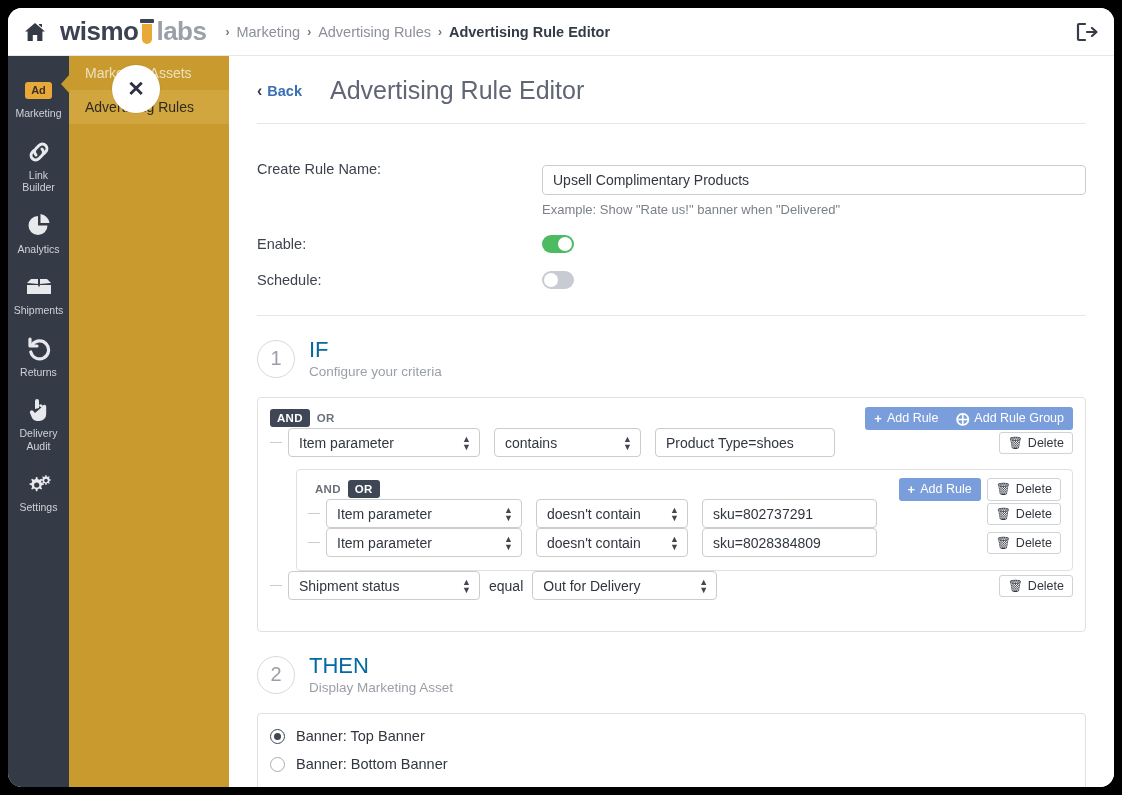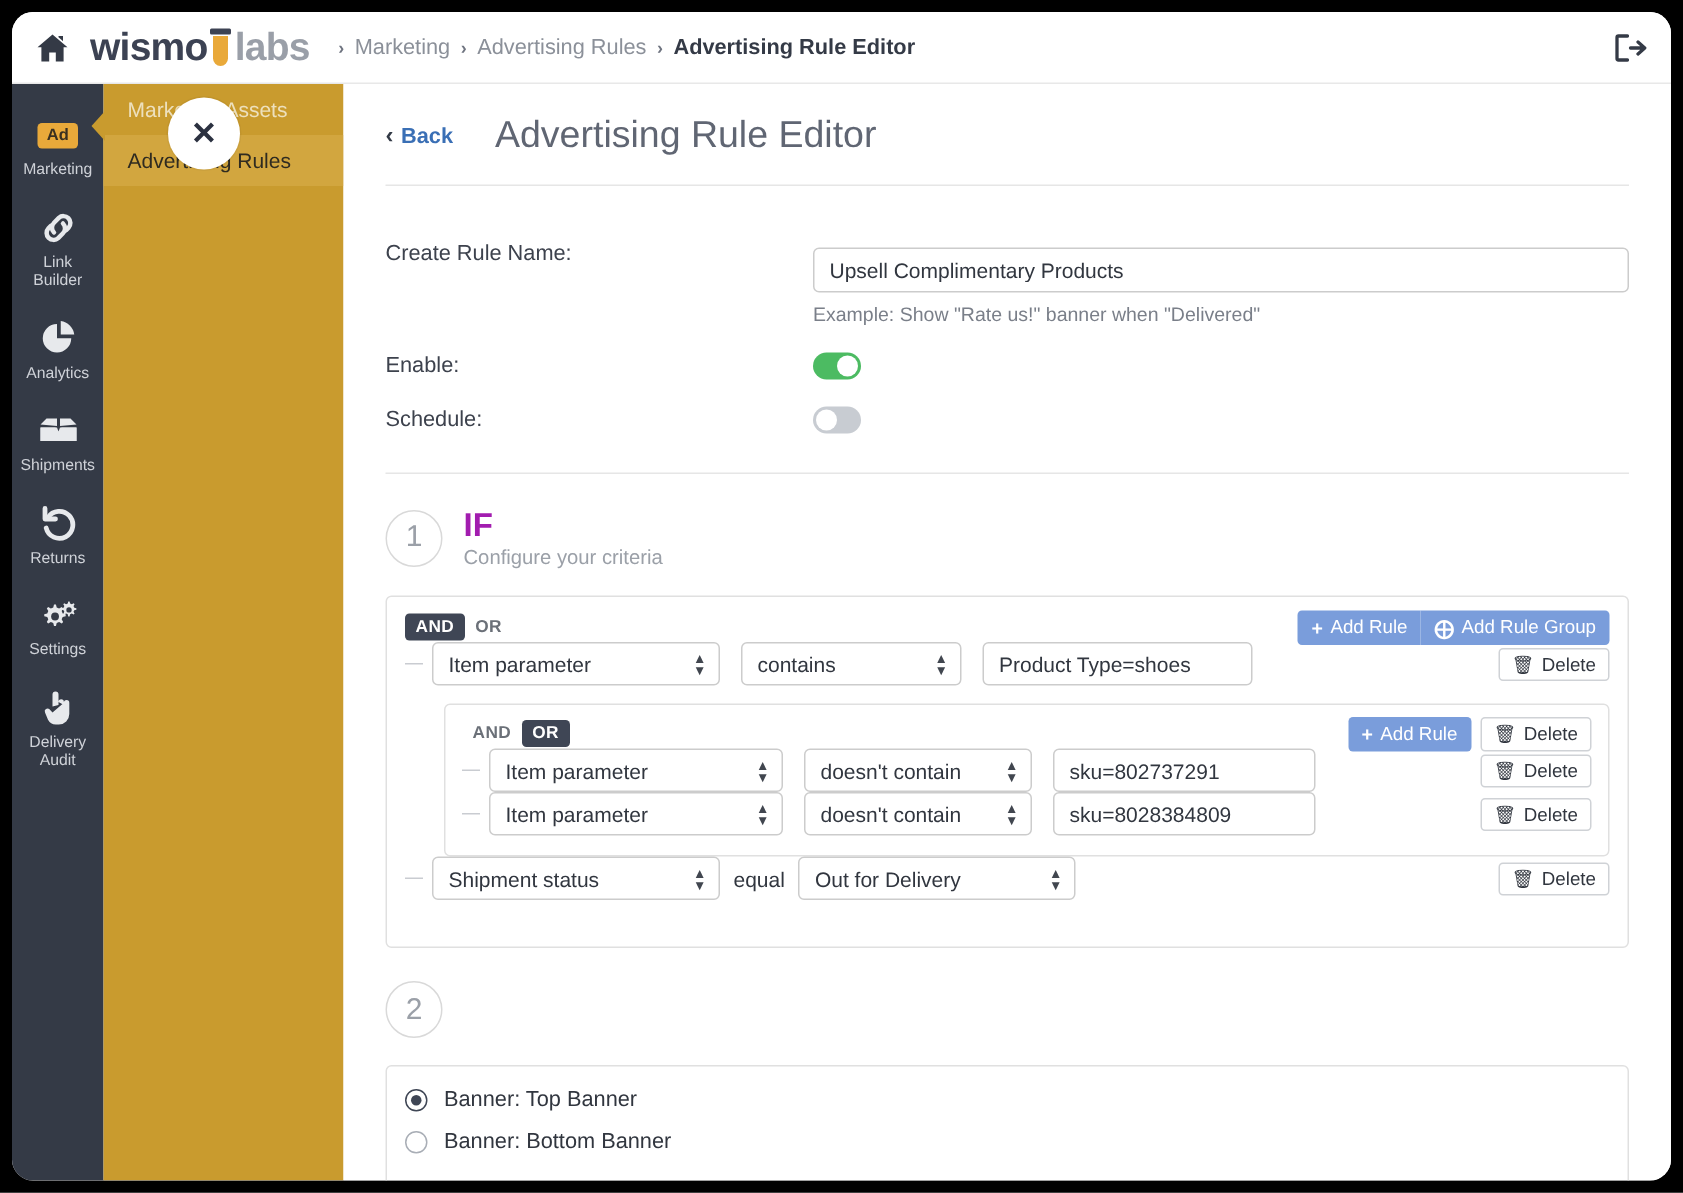--- a/index.html
+++ b/index.html
@@ -111,21 +111,21 @@
 
   .section-hr { height:1px; background:#e6e6e6; margin: 26px 28px 0 28px; }
 
   .step { display:flex; align-items:center; padding: 0 28px; margin-top: 22px; }
   .step-circle {
     width: 38px; height: 38px; border-radius: 50%; border: 1px solid #d9d9d9;
     display:flex; align-items:center; justify-content:center;
     font-size: 20px; color: #9ba0a8;
   }
   .step-text { margin-left: 14px; }
-  .step-title { font-size: 22px; color: #a21caf; line-height: 24px; font-weight: 700; }
+  .step-title { font-size: 22px; color: #0369a1; line-height: 24px; font-weight: 400; }
   .step-sub { font-size: 13.5px; color: #9ba0a8; margin-top: 2px; }
 
   .panel {
     margin: 18px 28px 0 28px; border: 1px solid #e0e0e0; border-radius: 4px;
     padding: 10px 12px 31px 12px; position: relative;
   }
   .andor-row { display:flex; align-items:center; height: 20px; }
   .andor {
     font-size: 11.5px; font-weight: 700; padding: 3px 7px; border-radius: 3px;
     color: #6b7078; cursor: pointer; letter-spacing: 0.3px;
@@ -279,40 +279,40 @@
         <svg width="26" height="24" viewBox="0 0 26 24">
           <path d="M6 8 a9 9 0 1 1 -1.2 7" stroke="#e7e9ec" stroke-width="3.2" fill="none" stroke-linecap="round"></path>
           <path d="M4 2 v7 h7" stroke="#e7e9ec" stroke-width="3.2" fill="none" stroke-linecap="round" stroke-linejoin="round"></path>
         </svg>
       </div>
       <div class="rail-label">Returns</div>
     </div>
 
     <div class="rail-item">
       <div class="rail-glyph">
+        <svg width="24" height="26" viewBox="0 0 24 26">
+          <path d="M8 12 V4 a2 2 0 0 1 4 0 v7 m0 -2 a1.8 1.8 0 0 1 3.6 0 v2 m0 -1.5 a1.8 1.8 0 0 1 3.6 0 V17 a7 7 0 0 1 -7 7 h-2 a6 6 0 0 1 -5.2 -3.2 L3 16 a1.9 1.9 0 0 1 3 -2.2 l2 2.2" fill="#e7e9ec"></path>
+        </svg>
+      </div>
+      <div class="rail-label">
+        <span>Delivery</span><br>
+        <span>Audit</span>
+      </div>
+    </div>
+
+    <div class="rail-item">
+      <div class="rail-glyph">
         <svg width="28" height="24" viewBox="0 0 28 24">
           <path d="M11 5 l1.3 0 .5 2 1.6 .7 1.8 -1 .9 .9 -1 1.8 .7 1.6 2 .5 0 1.3 -2 .5 -.7 1.6 1 1.8 -.9 .9 -1.8 -1 -1.6 .7 -.5 2 -1.3 0 -.5 -2 -1.6 -.7 -1.8 1 -.9 -.9 1 -1.8 -.7 -1.6 -2 -.5 0 -1.3 2 -.5 .7 -1.6 -1 -1.8 .9 -.9 1.8 1 1.6 -.7 z" fill="#e7e9ec"></path>
           <circle cx="11.7" cy="13" r="2.6" fill="#343a46"></circle>
           <path d="M20.5 3 l.9 0 .35 1.4 1.1 .5 1.25 -.7 .62 .62 -.7 1.25 .5 1.1 1.4 .35 0 .9 -1.4 .35 -.5 1.1 .7 1.25 -.62 .62 -1.25 -.7 -1.1 .5 -.35 1.4 -.9 0 -.35 -1.4 -1.1 -.5 -1.25 .7 -.62 -.62 .7 -1.25 -.5 -1.1 -1.4 -.35 0 -.9 1.4 -.35 .5 -1.1 -.7 -1.25 .62 -.62 1.25 .7 1.1 -.5 z" fill="#e7e9ec"></path>
           <circle cx="21" cy="8.6" r="1.8" fill="#343a46"></circle>
         </svg>
       </div>
       <div class="rail-label">Settings</div>
-    </div>
-
-    <div class="rail-item">
-      <div class="rail-glyph">
-        <svg width="24" height="26" viewBox="0 0 24 26">
-          <path d="M8 12 V4 a2 2 0 0 1 4 0 v7 m0 -2 a1.8 1.8 0 0 1 3.6 0 v2 m0 -1.5 a1.8 1.8 0 0 1 3.6 0 V17 a7 7 0 0 1 -7 7 h-2 a6 6 0 0 1 -5.2 -3.2 L3 16 a1.9 1.9 0 0 1 3 -2.2 l2 2.2" fill="#e7e9ec"></path>
-        </svg>
-      </div>
-      <div class="rail-label">
-        <span>Delivery</span><br>
-        <span>Audit</span>
-      </div>
     </div>
   </div>
 
   <div class="submenu">
     <div class="submenu-arrow"></div>
     <div class="submenu-item dim">Marketing Assets</div>
     <div class="submenu-item active">Advertising Rules</div>
   </div>
   <div class="close-btn">✕</div>
 
@@ -462,20 +462,24 @@
         </div>
         <button class="btn-del row-del">
           <span class="bico">🗑</span>
           <span>Delete</span>
         </button>
       </div>
     </div>
 
     <div class="step">
       <div class="step-circle">2</div>
+      <div class="step-text">
+        <div class="step-title">THEN</div>
+        <div class="step-sub">Display Marketing Asset</div>
+      </div>
     </div>
 
     <div class="radio-panel">
       <div class="radio-row">
         <span class="radio on"></span>
         <span class="radio-label">Banner: Top Banner</span>
       </div>
       <div class="radio-row">
         <span class="radio"></span>
         <span class="radio-label">Banner: Bottom Banner</span>

